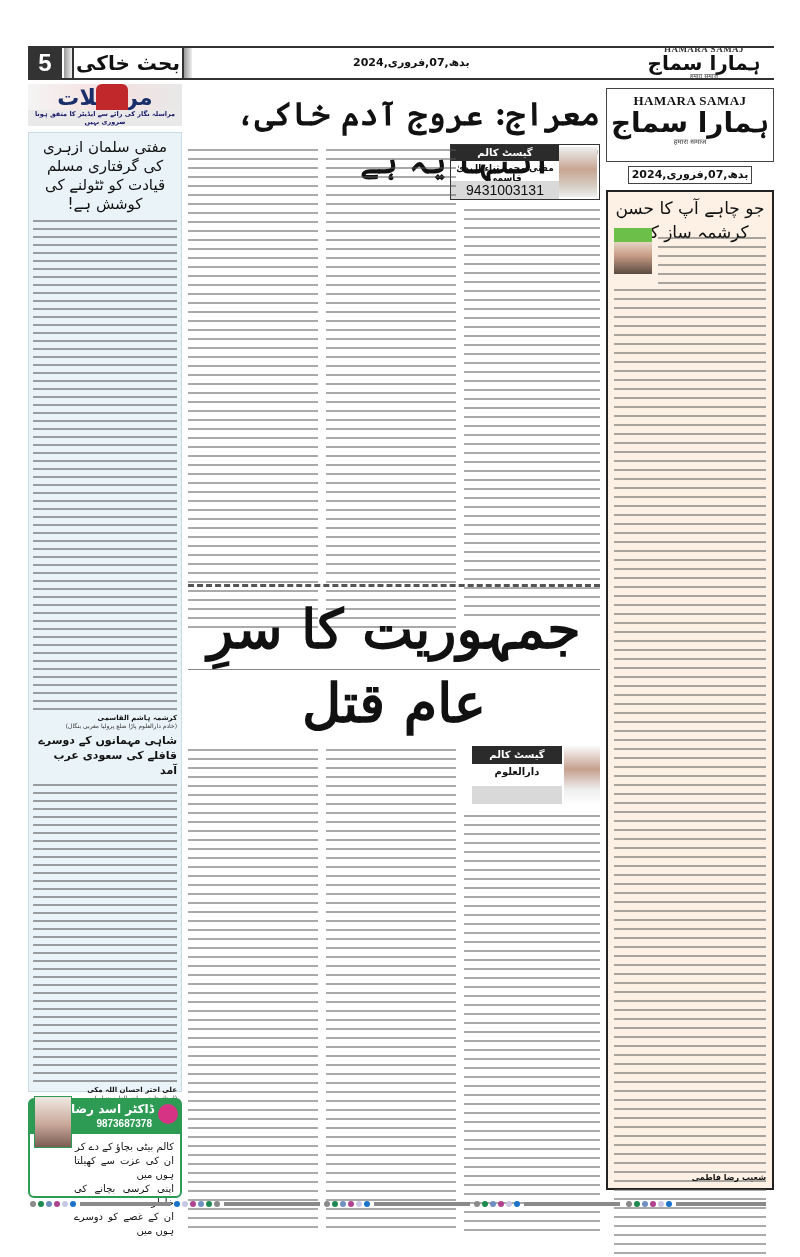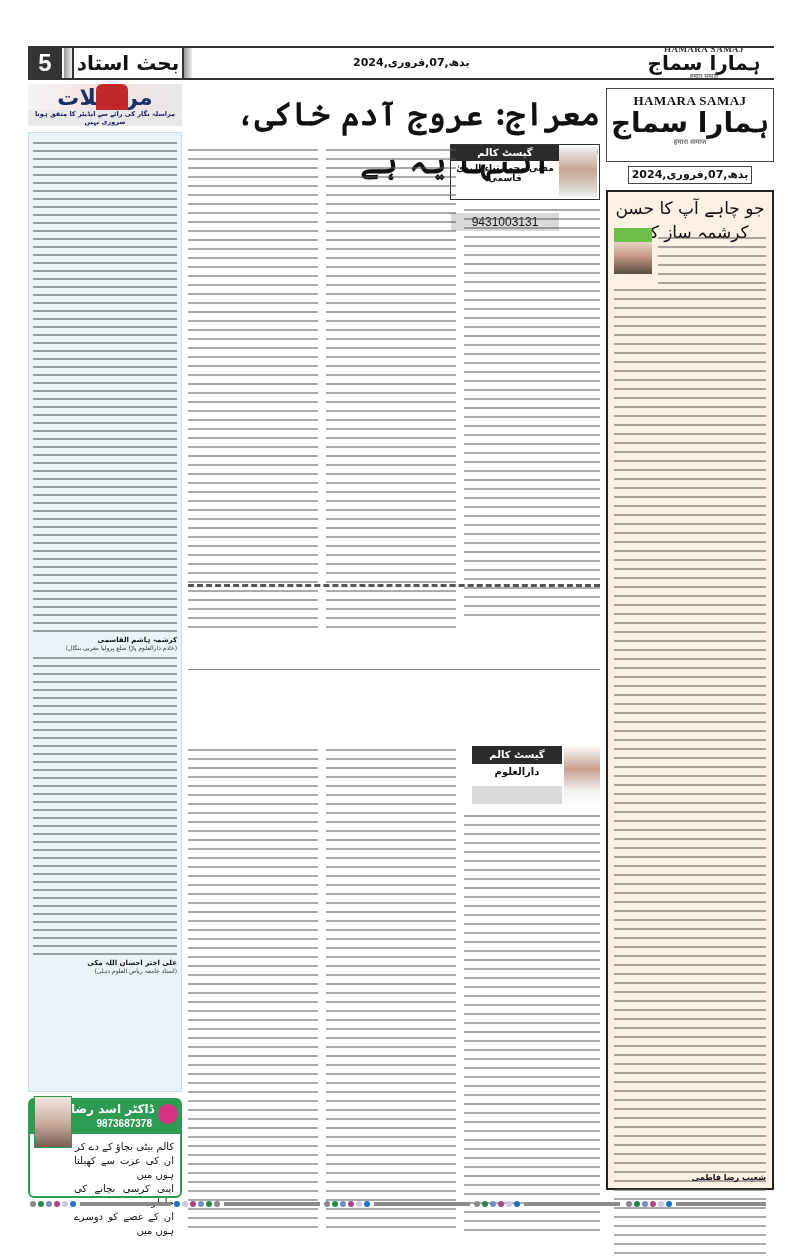--- a/index.html
+++ b/index.html
@@ -37,21 +37,21 @@
   .poet-photo { position: absolute; left: 4px; top: -4px; width: 38px; height: 52px; background: linear-gradient(180deg,#efe8e2,#c9a89a 55%,#7a5c52); border: 1px solid #2e9b54; }
   .poet-badge { position: absolute; right: 2px; top: 4px; width: 20px; height: 20px; border-radius: 50%; background: #d63384; }
   .poem { position: absolute; right: 6px; top: 40px; width: 100px; font-size: 10px; line-height: 14px; text-align: justify; direction: rtl; }
 
   
   .midcol { position: absolute; left: 160px; top: 38px; width: 412px; height: 1080px; }
   .mid-headline { position: absolute; left: 0; top: 6px; width: 412px; height: 48px; direction: rtl; text-align: right; font-family: "DejaVu Serif", serif; font-size: 32px; line-height: 48px; font-weight: bold; color: #111; }
   .guest-box1 { position: absolute; right: 0; top: 60px; width: 150px; height: 56px; border: 1px solid #333; }
   .guest-box1 .bar { position: absolute; left: 0; top: 0; width: 108px; height: 16px; background: #2b2b2b; color: #fff; font-size: 10px; font-weight: bold; text-align: center; line-height: 16px; direction: rtl; }
   .guest-box1 .name { position: absolute; left: 0; top: 18px; width: 108px; font-size: 9px; font-weight: bold; text-align: center; direction: rtl; }
-  .guest-box1 .phone { position: absolute; left: 0; top: 36px; width: 108px; height: 18px; background: #d9d9d9; font-size: 12px; text-align: center; line-height: 18px; font-family: "Liberation Sans", sans-serif; margin-top: 32px; }
+  .guest-box1 .phone { position: absolute; left: 0; top: 36px; width: 108px; height: 18px; background: #d9d9d9; font-size: 14px; text-align: center; line-height: 18px; font-family: "Liberation Sans", sans-serif; }
   .guest-box1 .photo { position: absolute; right: 2px; top: 2px; width: 38px; height: 50px; background: linear-gradient(180deg,#efefef,#c8a593 45%,#d7d0c7 80%,#f0f0f0); }
   .textcol { position: absolute; direction: rtl; }
   .textcol div { height: 2px; background: #555; opacity: 0.5; margin-top: 7px; }
   .dash-sep { position: absolute; left: 0; top: 500px; width: 412px; border-top: 3px dashed #555; }
   .big-h1 { position: absolute; left: 0; top: 508px; width: 412px; height: 74px; font-size: 54px; font-weight: bold; direction: rtl; text-align: center; line-height: 74px; font-family: "DejaVu Serif", serif; }
   .rule { position: absolute; left: 0; top: 585px; width: 412px; height: 1px; background: #888; }
   .big-h2 { position: absolute; left: 0; top: 590px; width: 412px; height: 64px; font-size: 50px; font-weight: bold; direction: rtl; text-align: center; line-height: 64px; }
   .guest-box2 { position: absolute; right: 0; top: 662px; width: 128px; height: 60px; }
   .guest-box2 .bar { position: absolute; left: 0; top: 0; width: 90px; height: 18px; background: #2b2b2b; color: #fff; font-size: 10px; font-weight: bold; text-align: center; line-height: 18px; direction: rtl; }
   .guest-box2 .name { position: absolute; left: 0; top: 20px; width: 90px; font-size: 10px; font-weight: bold; text-align: center; direction: rtl; }
@@ -76,38 +76,39 @@
   .dot { position: absolute; top: 1px; width: 6px; height: 6px; border-radius: 50%; }
 </style>
 </head>
 <body>
 
 <div class="page">
 
   <div class="topbar">
     <div class="pgnum">5</div>
     <div class="shade1"></div>
-    <div class="section-box">بحث استاد</div>
+    <div class="section-box">بحث خاکی</div>
     <div class="shade2"></div>
     <div class="topdate-l">بدھ,07,فروری,2024</div>
     <div class="toplogo">
       <div class="en">HAMARA SAMAJ</div>
       <div class="ur">ہمارا سماج</div>
       <div class="hi">हमारा समाज</div>
     </div>
   </div>
 
   <div class="leftcol">
     <div class="mirasalat">
       <div class="postbox"></div>
       <div class="title">مراسلات</div>
       <div class="sub">مراسلہ نگار کی رائے سے ایڈیٹر کا متفق ہونا ضروری نہیں</div>
     </div>
 
     <div class="letters">
+      <div class="letter-h">مفتی سلمان ازہری کی گرفتاری مسلم قیادت کو ٹٹولنے کی کوشش ہے!</div>
       <div class="lines">
         <div></div>
           <div></div>
           <div></div>
           <div></div>
           <div></div>
           <div></div>
           <div></div>
           <div></div>
           <div></div>
@@ -161,20 +162,21 @@
           <div></div>
           <div></div>
           <div></div>
           <div></div>
         <div></div>
           <div></div>
       </div>
       <div class="byline">کرشمہ ہاشم القاسمی</div>
       <div class="byline2">(خادم دارالعلوم پاڑا ضلع پرولیا مغربی بنگال)</div>
 
+      <div class="letter-h2">شاہی مہمانوں کے دوسرے قافلے کی سعودی عرب آمد</div>
       <div class="lines">
         <div></div>
           <div></div>
           <div></div>
           <div></div>
           <div></div>
           <div></div>
           <div></div>
           <div></div>
           <div></div>
@@ -393,20 +395,21 @@
         <div></div>
       <div></div>
         <div></div>
         <div></div>
         <div></div>
         <div></div>
         <div></div>
     </div>
 
     <div class="dash-sep"></div>
+    <div class="big-h1">جمہوریت کا سرِ عام قتل</div>
     <div class="rule"></div>
 
     <div class="guest-box2">
       <div class="bar">گیسٹ کالم</div>
       <div class="name">دارالعلوم</div>
       <div class="gray"></div>
       <div class="photo"></div>
     </div>
 
     <div class="textcol" style="left:0;top:658px;width:130px;">

